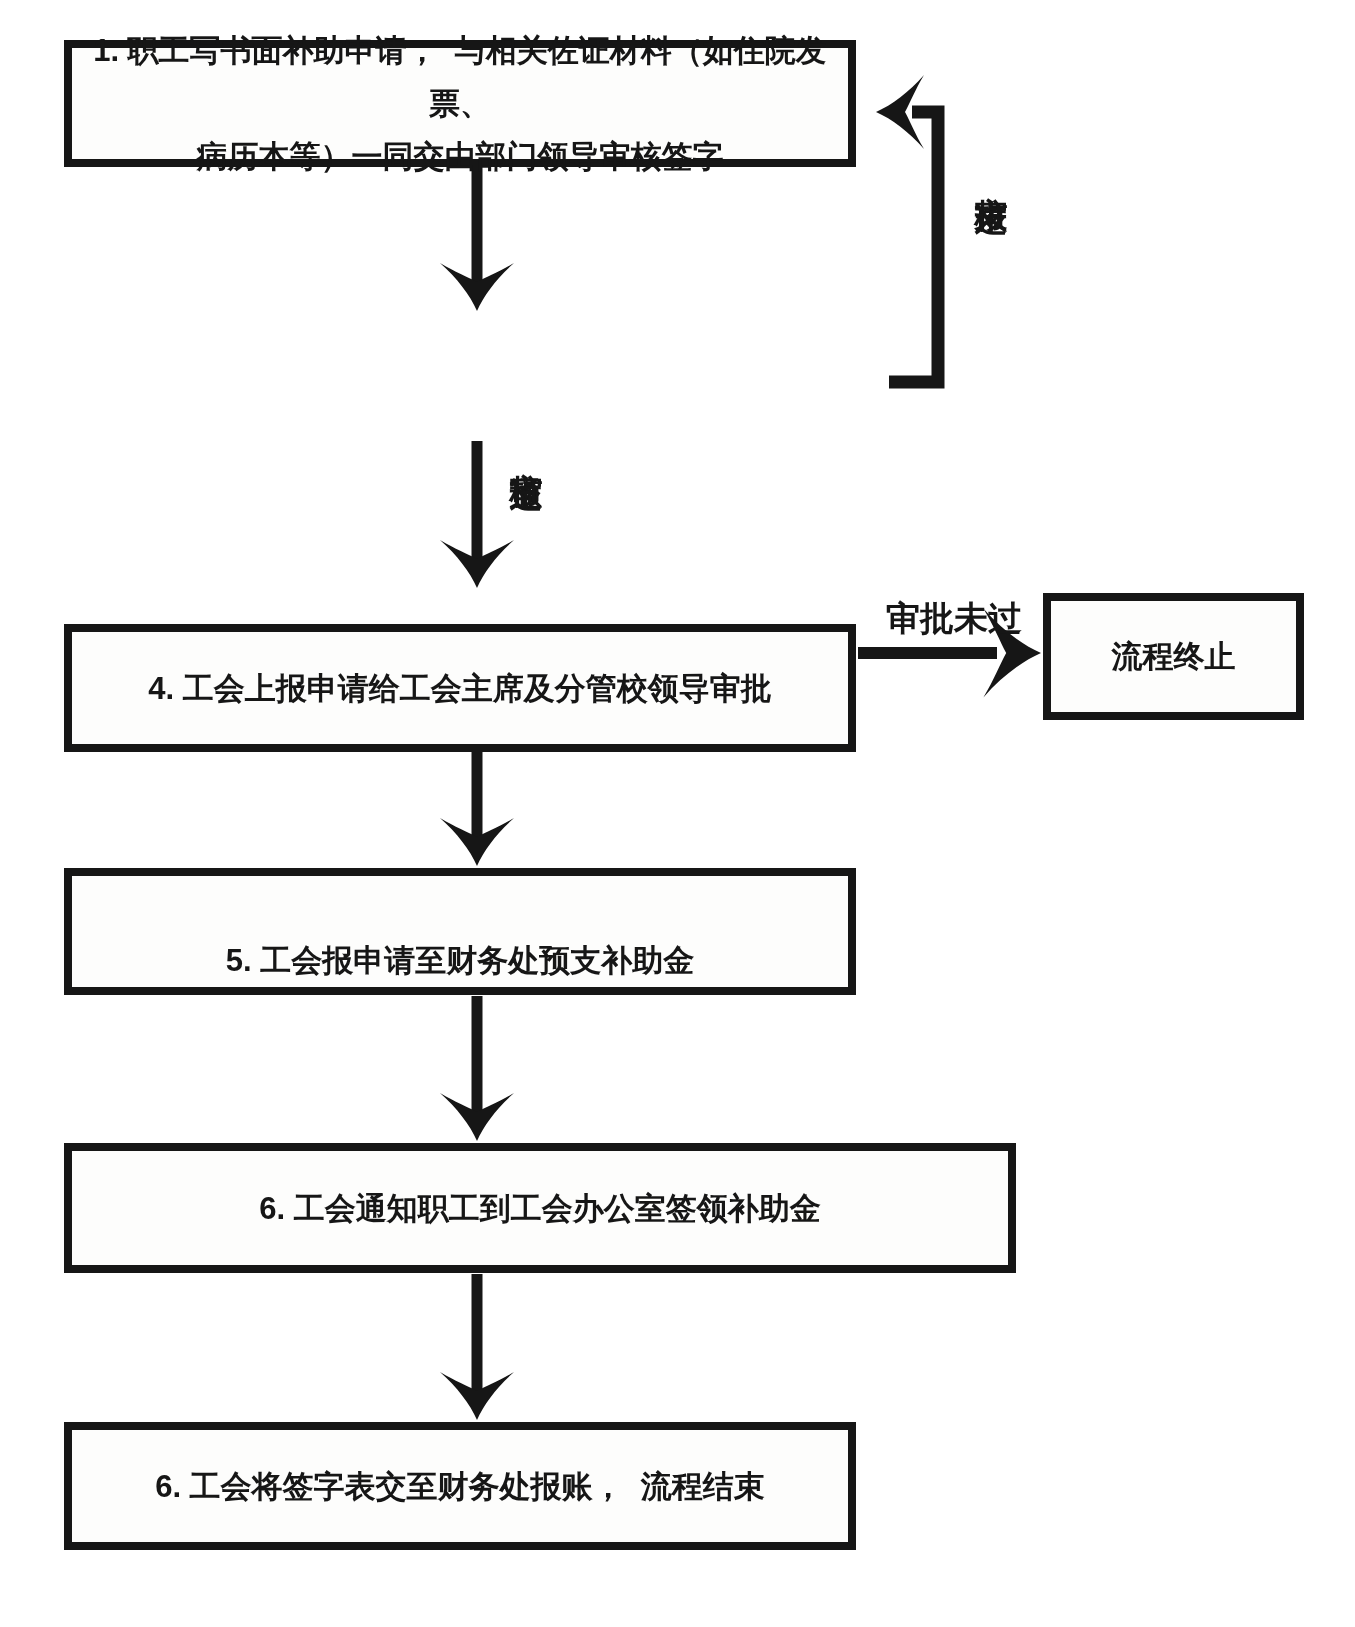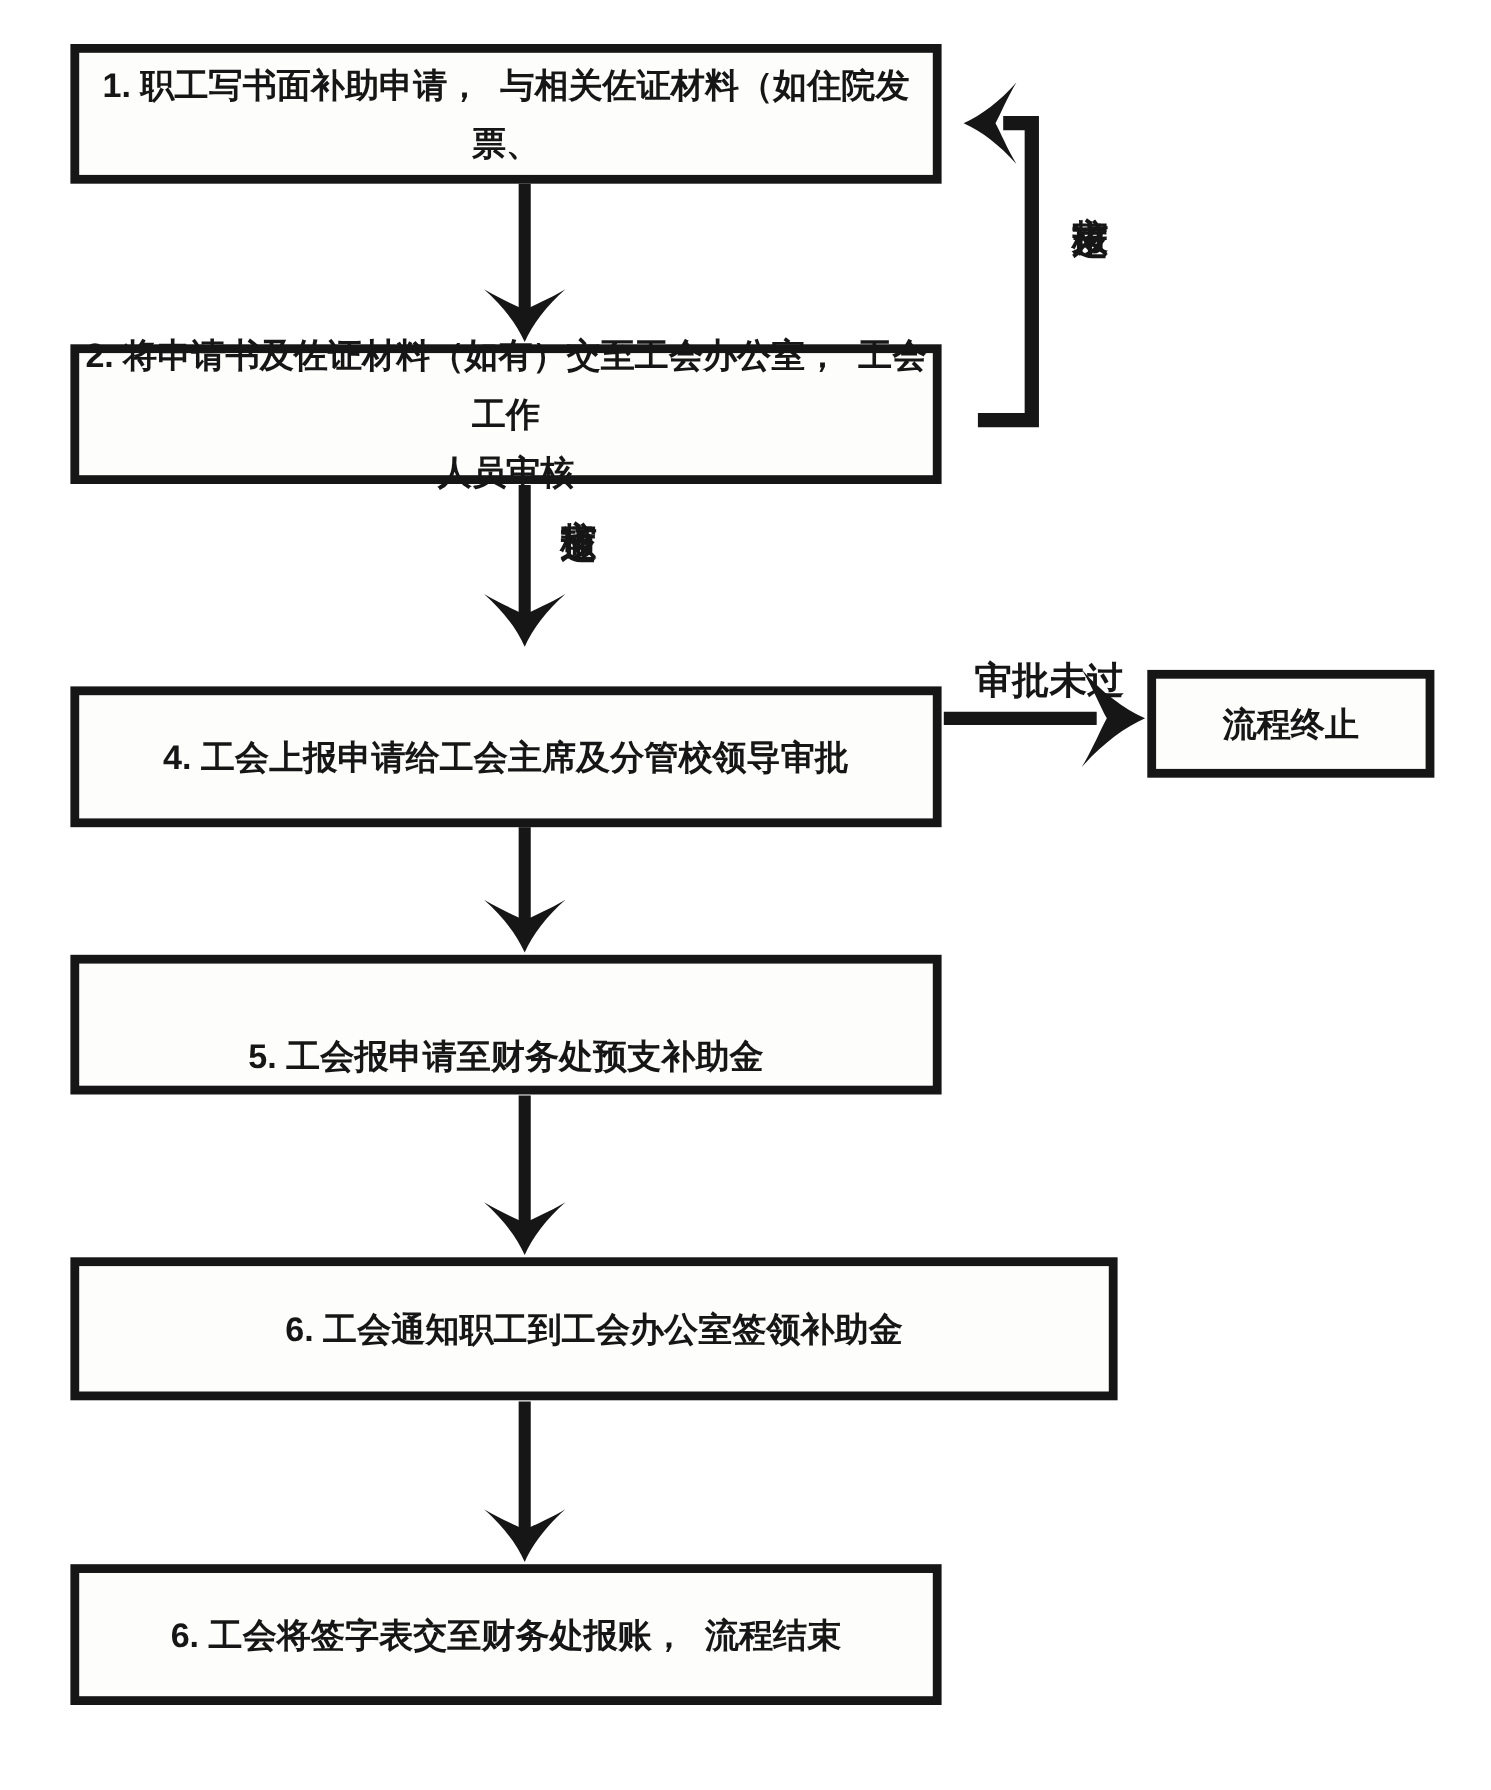--- a/index.html
+++ b/index.html
@@ -31,21 +31,21 @@
     font-size:31px;
     line-height:53px;
     white-space:pre-wrap;
   }
   #box-step1{left:64px;top:40px;width:792px;height:127px;}
   #box-step2{left:64px;top:313px;width:792px;height:127px;}
   #box-step4{left:64px;top:624px;width:792px;height:128px;}
   #box-step5{left:64px;top:868px;width:792px;height:127px;justify-content:flex-end;}
   #box-step6{left:64px;top:1143px;width:952px;height:130px;}
   #box-step7{left:64px;top:1422px;width:792px;height:128px;}
-  #box-terminate{left:1043px;top:593px;width:261px;height:98px;font-size:31px;margin-top:16px;}
+  #box-terminate{left:1043px;top:593px;width:261px;height:127px;font-size:31px;}
   .vlabel{
     position:absolute;
     writing-mode:vertical-rl;
     text-orientation:upright;
     font-weight:bold;
     font-size:33px;
     letter-spacing:2px;
     white-space:pre;
   }
   #label-review-fail{left:968px;top:170px;}
@@ -88,26 +88,23 @@
 
     <path class="stroke" d="M889,382 L938,382 L938,112 L912,112" stroke-width="13"></path>
     <use href="#ah" class="head" transform="translate(876,112) rotate(90)"></use>
 
     <line class="stroke" x1="858" y1="653" x2="997" y2="653" stroke-width="12"></line>
     <use href="#ah" class="head" transform="translate(1041,653) rotate(-90) scale(1.2)"></use>
   </svg>
 
   <div class="box" id="box-step1">
     <span>1. 职工写书面补助申请，  与相关佐证材料（如住院发票、</span>
+    <span>病历本等）一同交由部门领导审核签字</span>
   </div>
 
-  <div class="box" id="box-step2">
-    <span>2. 将申请书及佐证材料（如有）交至工会办公室，  工会工作</span>
-    <span>人员审核</span>
-  </div>
 
   <div class="box" id="box-step4">
     <span>4. 工会上报申请给工会主席及分管校领导审批</span>
   </div>
 
   <div class="box" id="box-step5">
     <span>5. 工会报申请至财务处预支补助金</span>
   </div>
 
   <div class="box" id="box-step6">

